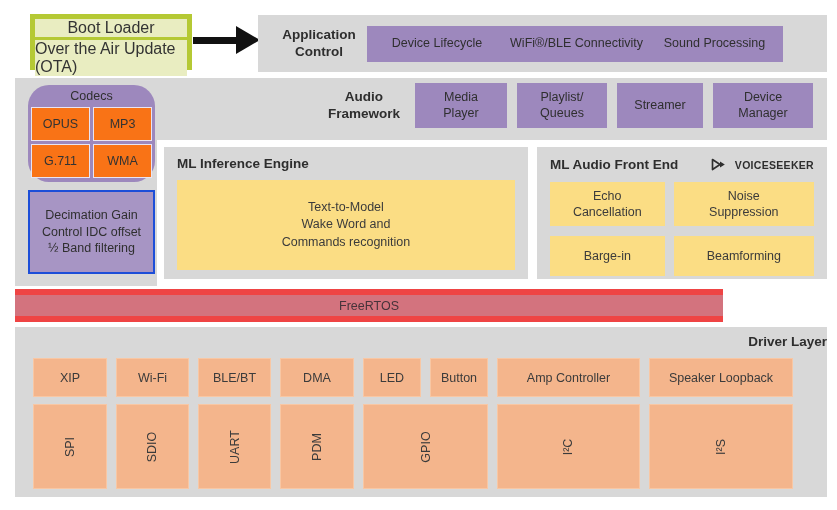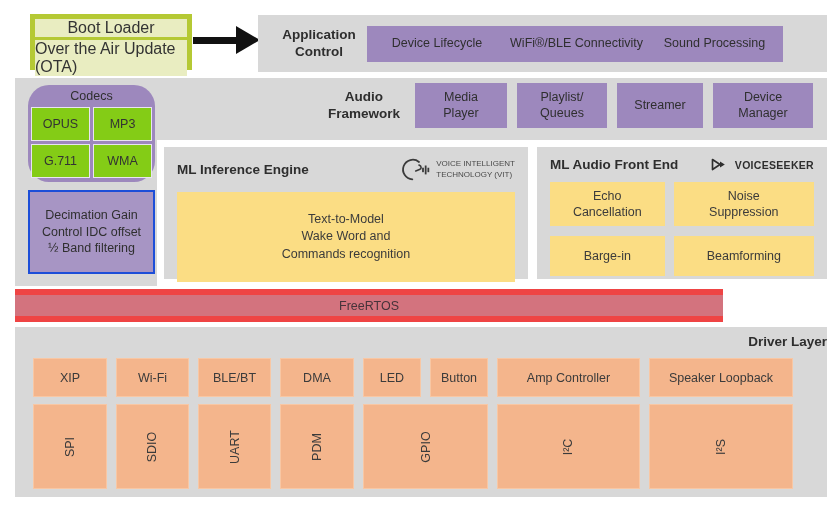--- a/index.html
+++ b/index.html
@@ -26,21 +26,21 @@
   .app-box.b0{width:140px;} .app-box.b1{width:139px;} .app-box.b2{width:137px;}
 
   
   .mid-panel{position:absolute;left:15px;top:78px;width:812px;height:208px;background:#d8d8d8;}
 
   .codecs{position:absolute;left:13px;top:7px;width:127px;height:97px;
     background:#9d88bd;padding:0 3px 3px;box-sizing:border-box;border-radius:21px;}
   .codecs-title{height:22px;display:flex;align-items:center;justify-content:center;
     font-size:12.5px;color:#2f2f2f;}
   .codecs-grid{display:grid;grid-template-columns:1fr 1fr;grid-template-rows:34px 34px;gap:3px;}
-  .codec-box{background:#84cc16;border:1px solid #e9e4f2;box-sizing:border-box;
+  .codec-box{background:#f97316;border:1px solid #e9e4f2;box-sizing:border-box;
     display:flex;align-items:center;justify-content:center;font-size:12.5px;color:#333;}
 
   .decimation{position:absolute;left:13px;top:112px;width:127px;height:84px;
     background:#a795c4;border:2px solid #1d4ed8;box-sizing:border-box;
     display:flex;align-items:center;justify-content:center;text-align:center;
     font-size:12.5px;white-space:pre-line;line-height:1.35;color:#2f2f2f;}
 
   .af-row{position:absolute;left:160px;top:5px;right:14px;height:45px;
     display:flex;align-items:center;justify-content:flex-end;gap:10px;}
   .af-title{font-weight:bold;font-size:13.5px;white-space:pre-line;text-align:center;
@@ -128,31 +128,20 @@
       <div class="pbox af-box b2">Streamer</div>
       <div class="pbox af-box b3">Device
 Manager</div>
     </div>
 
     <div class="white-inset">
 
       <div class="ml-panel ml-engine">
         <div class="ml-header">
           <div class="ml-title">ML Inference Engine</div>
-          <div class="logo">
-            <svg width="32" height="27" viewBox="0 0 36 28">
-              <path d="M15 25 A 11 11 0 1 1 22.5 5.5" fill="none" stroke="#3a3a3a" stroke-width="2" stroke-linecap="round"></path>
-              <path d="M22.5 9 c3.2 1.4 3 4 .5 5 l-4.2 1.6" fill="none" stroke="#3a3a3a" stroke-width="1.8" stroke-linecap="round"></path>
-              <rect x="26" y="12" width="2" height="5" fill="#3a3a3a"></rect>
-              <rect x="29" y="9.5" width="2" height="10" fill="#3a3a3a"></rect>
-              <rect x="32" y="12" width="2" height="5" fill="#3a3a3a"></rect>
-            </svg>
-            <div class="vit-text">VOICE INTELLIGENT
-TECHNOLOGY (VIT)</div>
-          </div>
         </div>
         <div class="engine-yellow">Text-to-Model
 Wake Word and
 Commands recognition</div>
       </div>
 
       <div class="ml-panel ml-afe">
         <div class="ml-header">
           <div class="ml-title">ML Audio Front End</div>
           <div class="logo">

